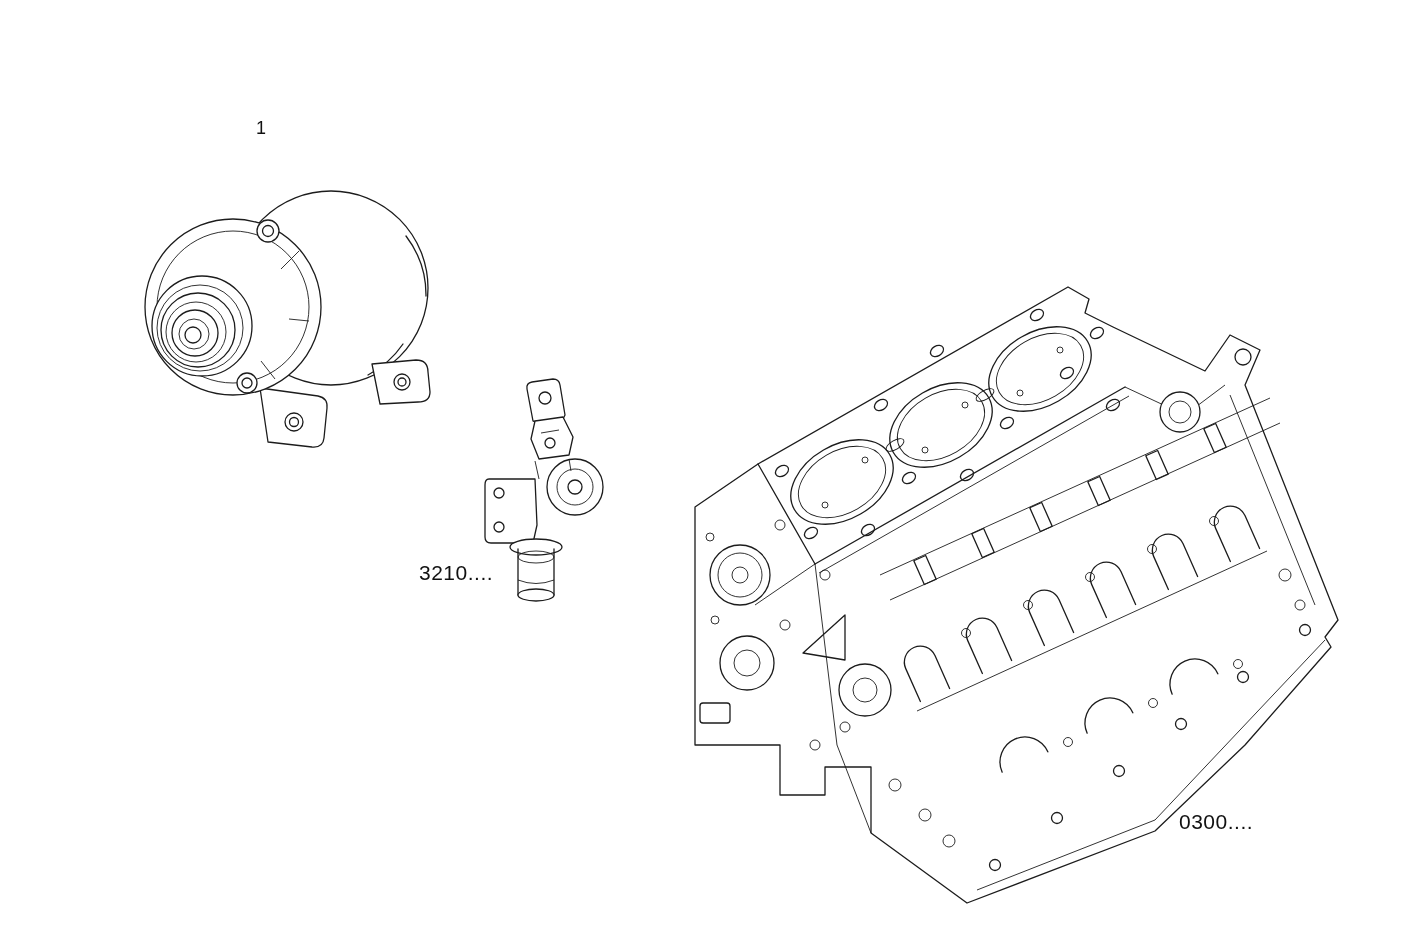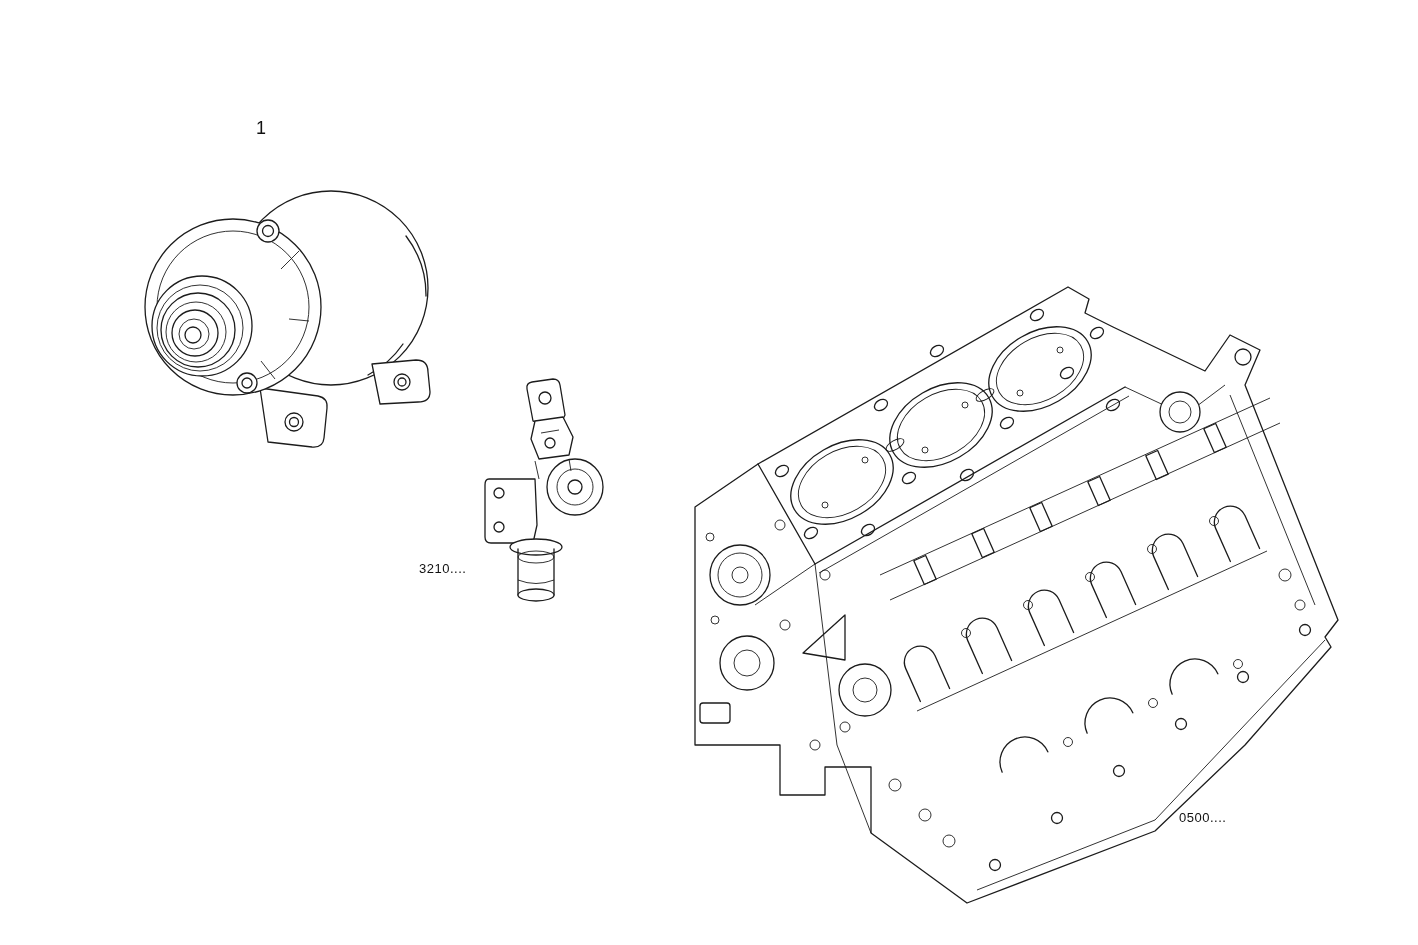--- a/index.html
+++ b/index.html
@@ -14,21 +14,21 @@
     background: #ffffff;
     overflow: hidden;
     font-family: "Liberation Sans", sans-serif;
   }
   .part-drawing {
     position: absolute;
   }
   .ref-label {
     position: absolute;
     color: #111111;
-    font-size: 13px;
+    font-size: 21px;
     letter-spacing: 0.5px;
     cursor: pointer;
     user-select: none;
   }
   .ref-label.item-callout {
     font-size: 18px;
   }
   svg .ln {
     fill: none;
     stroke: #1c1c1c;
@@ -319,15 +319,15 @@
         <circle cx="240" cy="540" r="6"></circle>
           <circle cx="264" cy="566" r="6"></circle>
       </g>
     </g>
   </svg>
 
   <div class="ref-label item-callout" style="left:256px; top:118px;">1</div>
 
   <div class="ref-label" style="left:419px; top:561px;">3210....</div>
 
-  <div class="ref-label" style="left:1179px; top:810px;">0500....</div>
+  <div class="ref-label" style="left:1179px; top:810px;">0300....</div>
 
 </div>
 
 </body></html>

